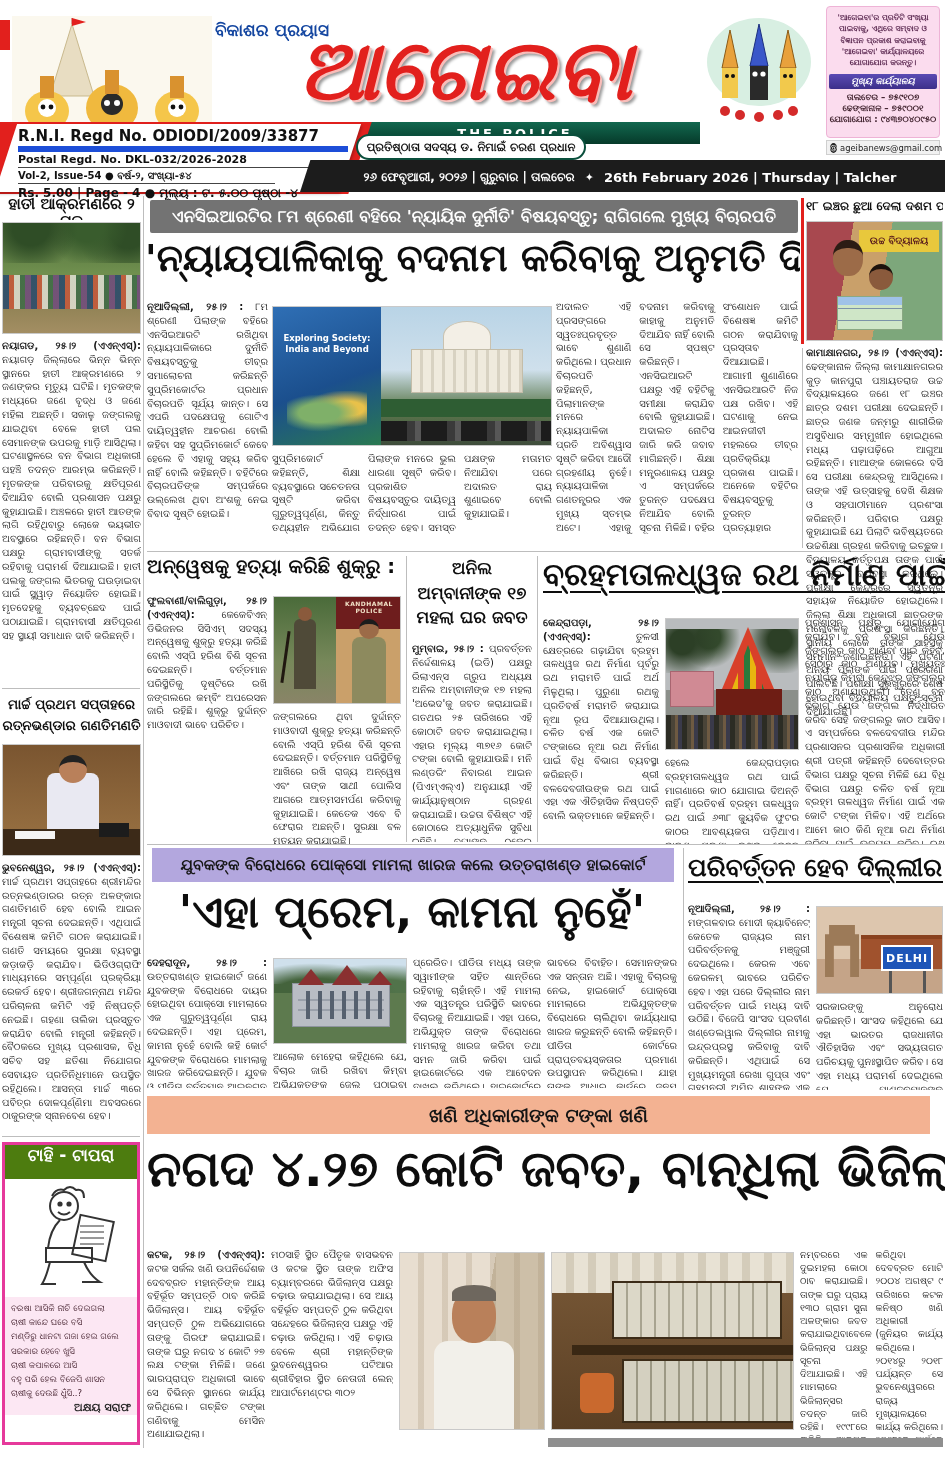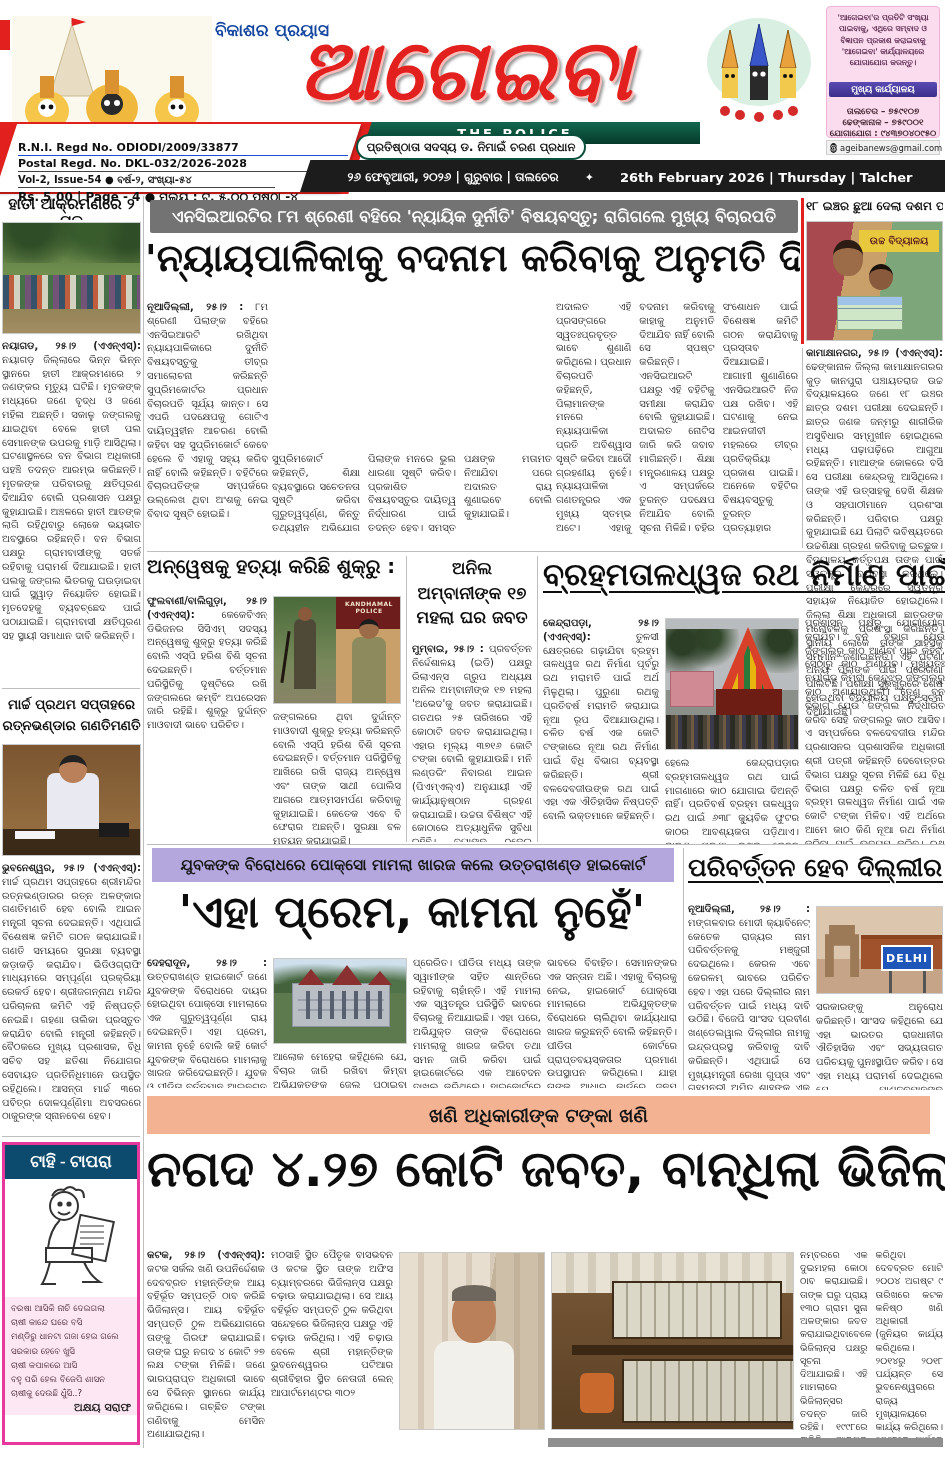--- a/index.html
+++ b/index.html
@@ -82,45 +82,45 @@
           <circle cx="93" cy="95" r="5" fill="#d42a2a"></circle>
       </svg>
     </div>
     <div class="abs" style="left:330px;top:110px;width:370px;height:22px;background:linear-gradient(#12684f,#063a2a);display:flex;align-items:center;justify-content:center;">
       <span style="color:#fff;font-weight:bold;font-size:13px;letter-spacing:3px;">THE POLICE</span>
     </div>
   </div>
 
   <div class="abs" style="left:826px;top:6px;width:114px;height:132px;background:#fbdcee;border:1px solid #eeb3d6;border-radius:4px;overflow:hidden;">
     <div style="padding:5px 4px;font-size:7.8px;line-height:1.45;color:#5c2a52;text-align:center;font-weight:bold;">'ଆଗେଇବା'ର ପ୍ରତିଟି ସଂଖ୍ୟା ପାଇବାକୁ, ଏଥିରେ ସମ୍ବାଦ ଓ ବିଜ୍ଞାପନ ପ୍ରକାଶ କରାଇବାକୁ 'ଆଗେଇବା' କାର୍ଯ୍ୟାଳୟରେ ଯୋଗାଯୋଗ କରନ୍ତୁ।</div>
-    <div style="background:linear-gradient(#5a4bb4,#3c2f8a);margin:9px 2px;border-radius:2px;">
+    <div style="background:linear-gradient(#5a4bb4,#3c2f8a);margin:1px 2px;border-radius:2px;font-style:italic;">
       <div style="color:#fff;font-size:9px;font-weight:bold;text-align:center;padding:2px 0;">ମୁଖ୍ୟ କାର୍ଯ୍ୟାଳୟ</div>
     </div>
     <div style="font-size:8.6px;font-weight:bold;color:#40222e;text-align:center;margin-top:3px;">ତାଲଚେର – ୭୫୯୧୦୭</div>
     <div style="font-size:8.6px;font-weight:bold;color:#40222e;text-align:center;">ଢେଙ୍କାନାଳ – ୭୫୯୦୦୧</div>
     <div style="font-size:8.6px;font-weight:bold;color:#40222e;text-align:center;">ଯୋଗାଯୋଗ : ୯୪୩୭୦୪୦୯୫୦</div>
   </div>
   <div class="abs" style="left:826px;top:140px;width:114px;height:15px;background:#f1f1f1;border:1px solid #cfcfcf;display:flex;align-items:center;gap:3px;padding:0 3px;">
     <span style="width:10px;height:10px;border-radius:50%;background:#222;color:#fff;font-size:7px;display:flex;align-items:center;justify-content:center;">@</span>
     <span style="font-size:8.4px;color:#222;">ageibanews@gmail.com</span>
   </div>
 
   <div class="abs" style="left:-20px;top:122px;width:380px;height:72px;background:#e2201d;transform:skewX(-18deg);"></div>
   <div class="abs" style="left:6px;top:124px;width:344px;height:68px;background:#fff;transform:skewX(-18deg);box-shadow:2px 2px 3px rgba(0,0,0,.25);"></div>
   <div class="abs" style="left:18px;top:126px;width:330px;height:66px;">
-    <div style="font-size:11px;font-weight:bold;color:#111;border-bottom:1px solid #1d4ed8;padding:1px 0;margin-top:14px;">R.N.I. Regd No. ODIODI/2009/33877</div>
+    <div style="font-size:15px;font-weight:bold;color:#111;border-bottom:6px solid #1d4ed8;padding:1px 0;">R.N.I. Regd No. ODIODI/2009/33877</div>
     <div style="font-size:11px;font-weight:bold;color:#111;border-bottom:1px solid #444;padding:1px 0;width:92%;">Postal Regd. No. DKL-032/2026-2028</div>
     <div style="font-size:10px;font-weight:bold;color:#111;border-bottom:1px solid #444;padding:1.5px 0;width:78%;">Vol-2, Issue-54 ● ବର୍ଷ-୨, ସଂଖ୍ୟା-୫୪</div>
     <div style="font-size:12px;font-weight:bold;color:#111;padding:1.5px 0;">Rs. 5.00 | Page - 4 ● ମୂଲ୍ୟ : ଟ. ୫.୦୦ ପୃଷ୍ଠା -୪</div>
   </div>
   <div class="abs" style="left:356px;top:134px;width:230px;height:26px;border:2px solid #0a4f3c;border-radius:13px;background:#fff;display:flex;align-items:center;justify-content:center;">
     <span style="font-size:11.5px;font-weight:bold;color:#111;">ପ୍ରତିଷ୍ଠାତା ସଦସ୍ୟ ଡ. ନିମାଇଁ ଚରଣ ପ୍ରଧାନ</span>
   </div>
   <div class="abs" style="left:300px;top:160px;width:645px;height:32px;background:#1c1c1c;transform:skewX(-18deg);transform-origin:left bottom;"></div>
-  <div class="abs" style="left:320px;top:165px;width:620px;height:24px;display:flex;align-items:center;justify-content:center;gap:26px;">
+  <div class="abs" style="left:320px;top:165px;width:620px;height:24px;display:flex;align-items:center;justify-content:center;gap:10px;">
     <span style="color:#fff;font-size:12px;font-weight:bold;">୨୬ ଫେବୃଆରୀ, ୨୦୨୬ | ଗୁରୁବାର | ତାଲଚେର</span>
     <span style="color:#fff;font-size:11px;">✦</span>
     <span style="color:#fff;font-size:13px;font-weight:bold;">26th February 2026 | Thursday | Talcher</span>
   </div>
 
   <div class="abs vline" style="left:143px;top:196px;height:1252px;"></div>
   <div class="abs" style="left:801px;top:198px;width:3px;height:146px;background:#e2201d;"></div>
   <div class="abs vline" style="left:802px;top:348px;height:200px;"></div>
   <div class="abs hline" style="left:147px;top:551px;width:798px;"></div>
   <div class="abs hline" style="left:147px;top:844px;width:798px;"></div>
@@ -149,21 +149,21 @@
       <div class="abs" style="left:0;top:84px;width:139px;height:28px;background:#3c2a18;"></div>
       <div class="abs" style="left:12px;top:86px;width:40px;height:8px;background:#f4f4f4;"></div>
       <div class="abs" style="left:96px;top:78px;width:30px;height:14px;background:#1c1c1c;"></div>
     </div>
     <div class="body-text" style="width:139px;height:318px;margin-top:5px;">
       <span class="byline">ଭୁବନେଶ୍ୱର, ୨୫।୨ (ଏଏନ୍ଏସ୍):</span> <span>ମାର୍ଚ୍ଚ ପ୍ରଥମ ସପ୍ତାହରେ ଶ୍ରୀମନ୍ଦିର ରତ୍ନଭଣ୍ଡାରର ରତ୍ନ ଅଳଙ୍କାର ଗଣତିମଣତି ହେବ ବୋଲି ଆଇନ ମନ୍ତ୍ରୀ ସୂଚନା ଦେଇଛନ୍ତି। ଏଥିପାଇଁ ବିଶେଷଜ୍ଞ କମିଟି ଗଠନ କରାଯାଇଛି। ଗଣତି ସମୟରେ ସୁରକ୍ଷା ବ୍ୟବସ୍ଥା କଡ଼ାକଡ଼ି କରାଯିବ। ଭିଡିଓଗ୍ରାଫି ମାଧ୍ୟମରେ ସମ୍ପୂର୍ଣ୍ଣ ପ୍ରକ୍ରିୟା ରେକର୍ଡ ହେବ। ଶ୍ରୀଜଗନ୍ନାଥ ମନ୍ଦିର ପରିଚାଳନା କମିଟି ଏହି ନିଷ୍ପତ୍ତି ନେଇଛି। ଗହଣା ତାଲିକା ପ୍ରସ୍ତୁତ କରାଯିବ ବୋଲି ମନ୍ତ୍ରୀ କହିଛନ୍ତି। ବୈଠକରେ ମୁଖ୍ୟ ପ୍ରଶାସକ, ବିଧି ସଚିବ ସହ ଛତିଶା ନିଯୋଗର ସେବାୟତ ପ୍ରତିନିଧିମାନେ ଉପସ୍ଥିତ ରହିଥିଲେ। ଆସନ୍ତା ମାର୍ଚ୍ଚ ୩ରେ ପବିତ୍ର ଦୋଳପୂର୍ଣ୍ଣିମା ଅବସରରେ ଠାକୁରଙ୍କ ସ୍ନାନବେଶ ହେବ।</span>
     </div>
   </div>
 
   <div class="abs" style="left:2px;top:1142px;width:138px;height:303px;border:3px solid #e6399b;background:#fff;">
-    <div style="background:#0c4a6e;height:34px;display:flex;align-items:center;justify-content:center;font-family:Liberation Serif, serif;">
+    <div style="background:#4d7c0f;height:34px;display:flex;align-items:flex-start;justify-content:center;">
       <span style="color:#fff;font-weight:bold;font-size:17px;">ଟାହି - ଟାପରା</span>
     </div>
     <div style="height:118px;display:flex;align-items:center;justify-content:center;">
       <svg width="110" height="112" viewBox="0 0 110 112">
         <g fill="none" stroke="#333" stroke-width="2">
           <circle cx="48" cy="24" r="14"></circle>
           <path d="M36 14 q4 -8 12 -6 q6 -6 12 0 q8 -2 8 8"></path>
           <circle cx="44" cy="22" r="1.6" fill="#333"></circle>
             <circle cx="53" cy="22" r="1.6" fill="#333"></circle>
           <path d="M42 30 q6 5 12 0"></path>
@@ -188,20 +188,32 @@
   </div>
 
   <div class="abs kicker" style="left:150px;top:200px;width:648px;height:33px;background:#737373;border-radius:2px;">
     <span style="color:#fff;font-size:16.5px;font-weight:bold;">ଏନସିଇଆରଟିର ୮ମ ଶ୍ରେଣୀ ବହିରେ 'ନ୍ୟାୟିକ ଦୁର୍ନୀତି' ବିଷୟବସ୍ତୁ; ରାଗିଗଲେ ମୁଖ୍ୟ ବିଚାରପତି</span>
   </div>
   <div class="abs hl" style="left:145px;top:238px;width:655px;height:58px;font-size:38px;white-space:nowrap;">'ନ୍ୟାୟପାଳିକାକୁ ବଦନାମ କରିବାକୁ ଅନୁମତି ଦିଆଯିବନି'</div>
 
   <div class="abs body-text" style="left:147px;top:300px;width:121px;height:246px;">
     <span class="byline">ନୂଆଦିଲ୍ଲୀ, ୨୫।୨ :</span> <span>୮ମ ଶ୍ରେଣୀ ପିଲାଙ୍କ ବହିରେ ଏନସିଇଆରଟି ରଖିଥିବା ନ୍ୟାୟପାଳିକାରେ ଦୁର୍ନୀତି ବିଷୟବସ୍ତୁକୁ ତୀବ୍ର ସମାଲୋଚନା କରିଛନ୍ତି ସୁପ୍ରିମକୋର୍ଟର ପ୍ରଧାନ ବିଚାରପତି ସୂର୍ଯ୍ୟ କାନ୍ତ। ସେ ଏପରି ପଦକ୍ଷେପକୁ ଗୋଟିଏ ଦାୟିତ୍ୱହୀନ ଆଚରଣ ବୋଲି କହିବା ସହ ସୁପ୍ରିମକୋର୍ଟ କେବେ ହେଲେ ବି ଏହାକୁ ସହ୍ୟ କରିବ ନାହିଁ ବୋଲି କହିଛନ୍ତି। ବହିଟିରେ ବିଚାରପତିଙ୍କ ସମ୍ପର୍କରେ ଉଲ୍ଲେଖ ଥିବା ଅଂଶକୁ ନେଇ ବିବାଦ ସୃଷ୍ଟି ହୋଇଛି।</span>
   </div>
+  <div class="abs photo" style="left:272px;top:306px;width:280px;height:140px;position:absolute;">
+    <div class="abs" style="left:0;top:0;width:108px;height:140px;background:linear-gradient(160deg,#2f6fb5,#1b4f8d 55%,#2a7a4f);">
+      <div style="color:#fff;font-size:8.5px;font-weight:bold;padding:26px 8px 0;line-height:1.3;text-align:center;">Exploring Society: India and Beyond</div>
+      <div class="abs" style="left:14px;top:84px;width:80px;height:44px;background:radial-gradient(ellipse at 40% 50%,#7fb069 30%,transparent 60%),radial-gradient(ellipse at 75% 40%,#e8c14a 20%,transparent 50%);"></div>
+    </div>
+    <div class="abs" style="left:108px;top:0;width:172px;height:140px;background:linear-gradient(#b9d4e6 0%,#cfe0ec 45%,#5d7a4e 72%,#3d4a3a 100%);">
+      <div class="abs" style="left:62px;top:14px;width:48px;height:30px;background:#f3efe6;border-radius:50% 50% 8% 8%;border:1px solid #c9c2b0;"></div>
+      <div class="abs" style="left:30px;top:42px;width:112px;height:44px;background:repeating-linear-gradient(90deg,#efeadd 0 8px,#d8d2c2 8px 11px);border:1px solid #c4bda9;"></div>
+      <div class="abs" style="left:0;top:92px;width:172px;height:18px;background:#2e5d33;"></div>
+      <div class="abs" style="left:0;top:114px;width:172px;height:20px;background:repeating-linear-gradient(90deg,#1c1c1c 0 26px,#3a3a3a 26px 34px,#575757 34px 40px);"></div>
+    </div>
+  </div>
   <div class="abs body-text cols3" style="left:556px;top:300px;width:242px;height:246px;">
     <span>ଅଦାଲତ ଏହି ପ୍ରସଙ୍ଗରେ ସ୍ୱତଃପ୍ରବୃତ୍ତ ଭାବେ ଶୁଣାଣି କରିଥିଲେ। ପ୍ରଧାନ ବିଚାରପତି କହିଛନ୍ତି, ପିଲାମାନଙ୍କ ମନରେ ନ୍ୟାୟପାଳିକା ପ୍ରତି ଅବିଶ୍ୱାସ ସୃଷ୍ଟି କରିବା ଆଦୌ ଗ୍ରହଣୀୟ ନୁହେଁ। ନ୍ୟାୟପାଳିକା ଗଣତନ୍ତ୍ରର ଏକ ମୁଖ୍ୟ ସ୍ତମ୍ଭ ଅଟେ। ଏହାକୁ ବଦନାମ କରିବାକୁ କାହାକୁ ଅନୁମତି ଦିଆଯିବ ନାହିଁ ବୋଲି ସେ ସ୍ପଷ୍ଟ କରିଛନ୍ତି। ଏନସିଇଆରଟି ପକ୍ଷରୁ ଏହି ବହିଟିକୁ ସମୀକ୍ଷା କରାଯିବ ବୋଲି କୁହାଯାଇଛି। ଅଦାଲତ ନୋଟିସ ଜାରି କରି ଜବାବ ମାଗିଛନ୍ତି। ଶିକ୍ଷା ମନ୍ତ୍ରଣାଳୟ ପକ୍ଷରୁ ଏ ସମ୍ପର୍କରେ ତୁରନ୍ତ ପଦକ୍ଷେପ ନିଆଯିବ ବୋଲି ସୂଚନା ମିଳିଛି। ବହିର ସଂଶୋଧନ ପାଇଁ ବିଶେଷଜ୍ଞ କମିଟି ଗଠନ କରାଯିବାକୁ ପ୍ରସ୍ତାବ ଦିଆଯାଇଛି। ଆଗାମୀ ଶୁଣାଣିରେ ଏନସିଇଆରଟି ନିଜ ପକ୍ଷ ରଖିବ। ଏହି ଘଟଣାକୁ ନେଇ ଆଇନଜୀବୀ ମହଲରେ ତୀବ୍ର ପ୍ରତିକ୍ରିୟା ପ୍ରକାଶ ପାଇଛି। ଅନେକେ ବହିଟିର ବିଷୟବସ୍ତୁକୁ ତୁରନ୍ତ ପ୍ରତ୍ୟାହାର କରିବାକୁ ଦାବି କରିଛନ୍ତି। ପରବର୍ତ୍ତୀ ଶୁଣାଣି ପର୍ଯ୍ୟନ୍ତ ବହିର ବଣ୍ଟନ ଉପରେ ରୋକ ଲଗାଯାଇଛି। ଏହି ନିଷ୍ପତ୍ତି ରାଜ୍ୟଗୁଡ଼ିକୁ ଜଣାଇ ଦିଆଯାଇଛି। ନ୍ୟାୟିକ ସମୀକ୍ଷା ପରେ ଚୂଡ଼ାନ୍ତ ନିଷ୍ପତ୍ତି ନିଆଯିବ।</span>
   </div>
   <div class="abs body-text cols3" style="left:272px;top:452px;width:280px;height:94px;">
     <span>ସୁପ୍ରିମକୋର୍ଟ କହିଛନ୍ତି, ଶିକ୍ଷା ବ୍ୟବସ୍ଥାରେ ସଚେତନତା ସୃଷ୍ଟି କରିବା ଗୁରୁତ୍ୱପୂର୍ଣ୍ଣ, କିନ୍ତୁ ତଥ୍ୟହୀନ ଅଭିଯୋଗ ପିଲାଙ୍କ ମନରେ ଭୁଲ ଧାରଣା ସୃଷ୍ଟି କରିବ। ପ୍ରକାଶିତ ବିଷୟବସ୍ତୁର ଦାୟିତ୍ୱ ନିର୍ଦ୍ଧାରଣ ପାଇଁ ତଦନ୍ତ ହେବ। ସମସ୍ତ ପକ୍ଷଙ୍କ ମତାମତ ନିଆଯିବା ପରେ ଅଦାଲତ ରାୟ ଶୁଣାଇବେ ବୋଲି କୁହାଯାଇଛି।</span>
   </div>
 
   <div class="abs" style="left:806px;top:196px;width:137px;">
     <div class="hl" style="font-size:12px;height:22px;line-height:1.7;white-space:nowrap;">୧୮ ଇଞ୍ଚର ଛୁଆ ଦେଲା ଦଶମ ପରୀକ୍ଷା</div>
     <div class="photo" style="width:137px;height:120px;margin-top:3px;background:linear-gradient(100deg,#a8484f 0 30%,#c9a06a 30% 55%,#7da77b 55% 100%);position:relative;">

